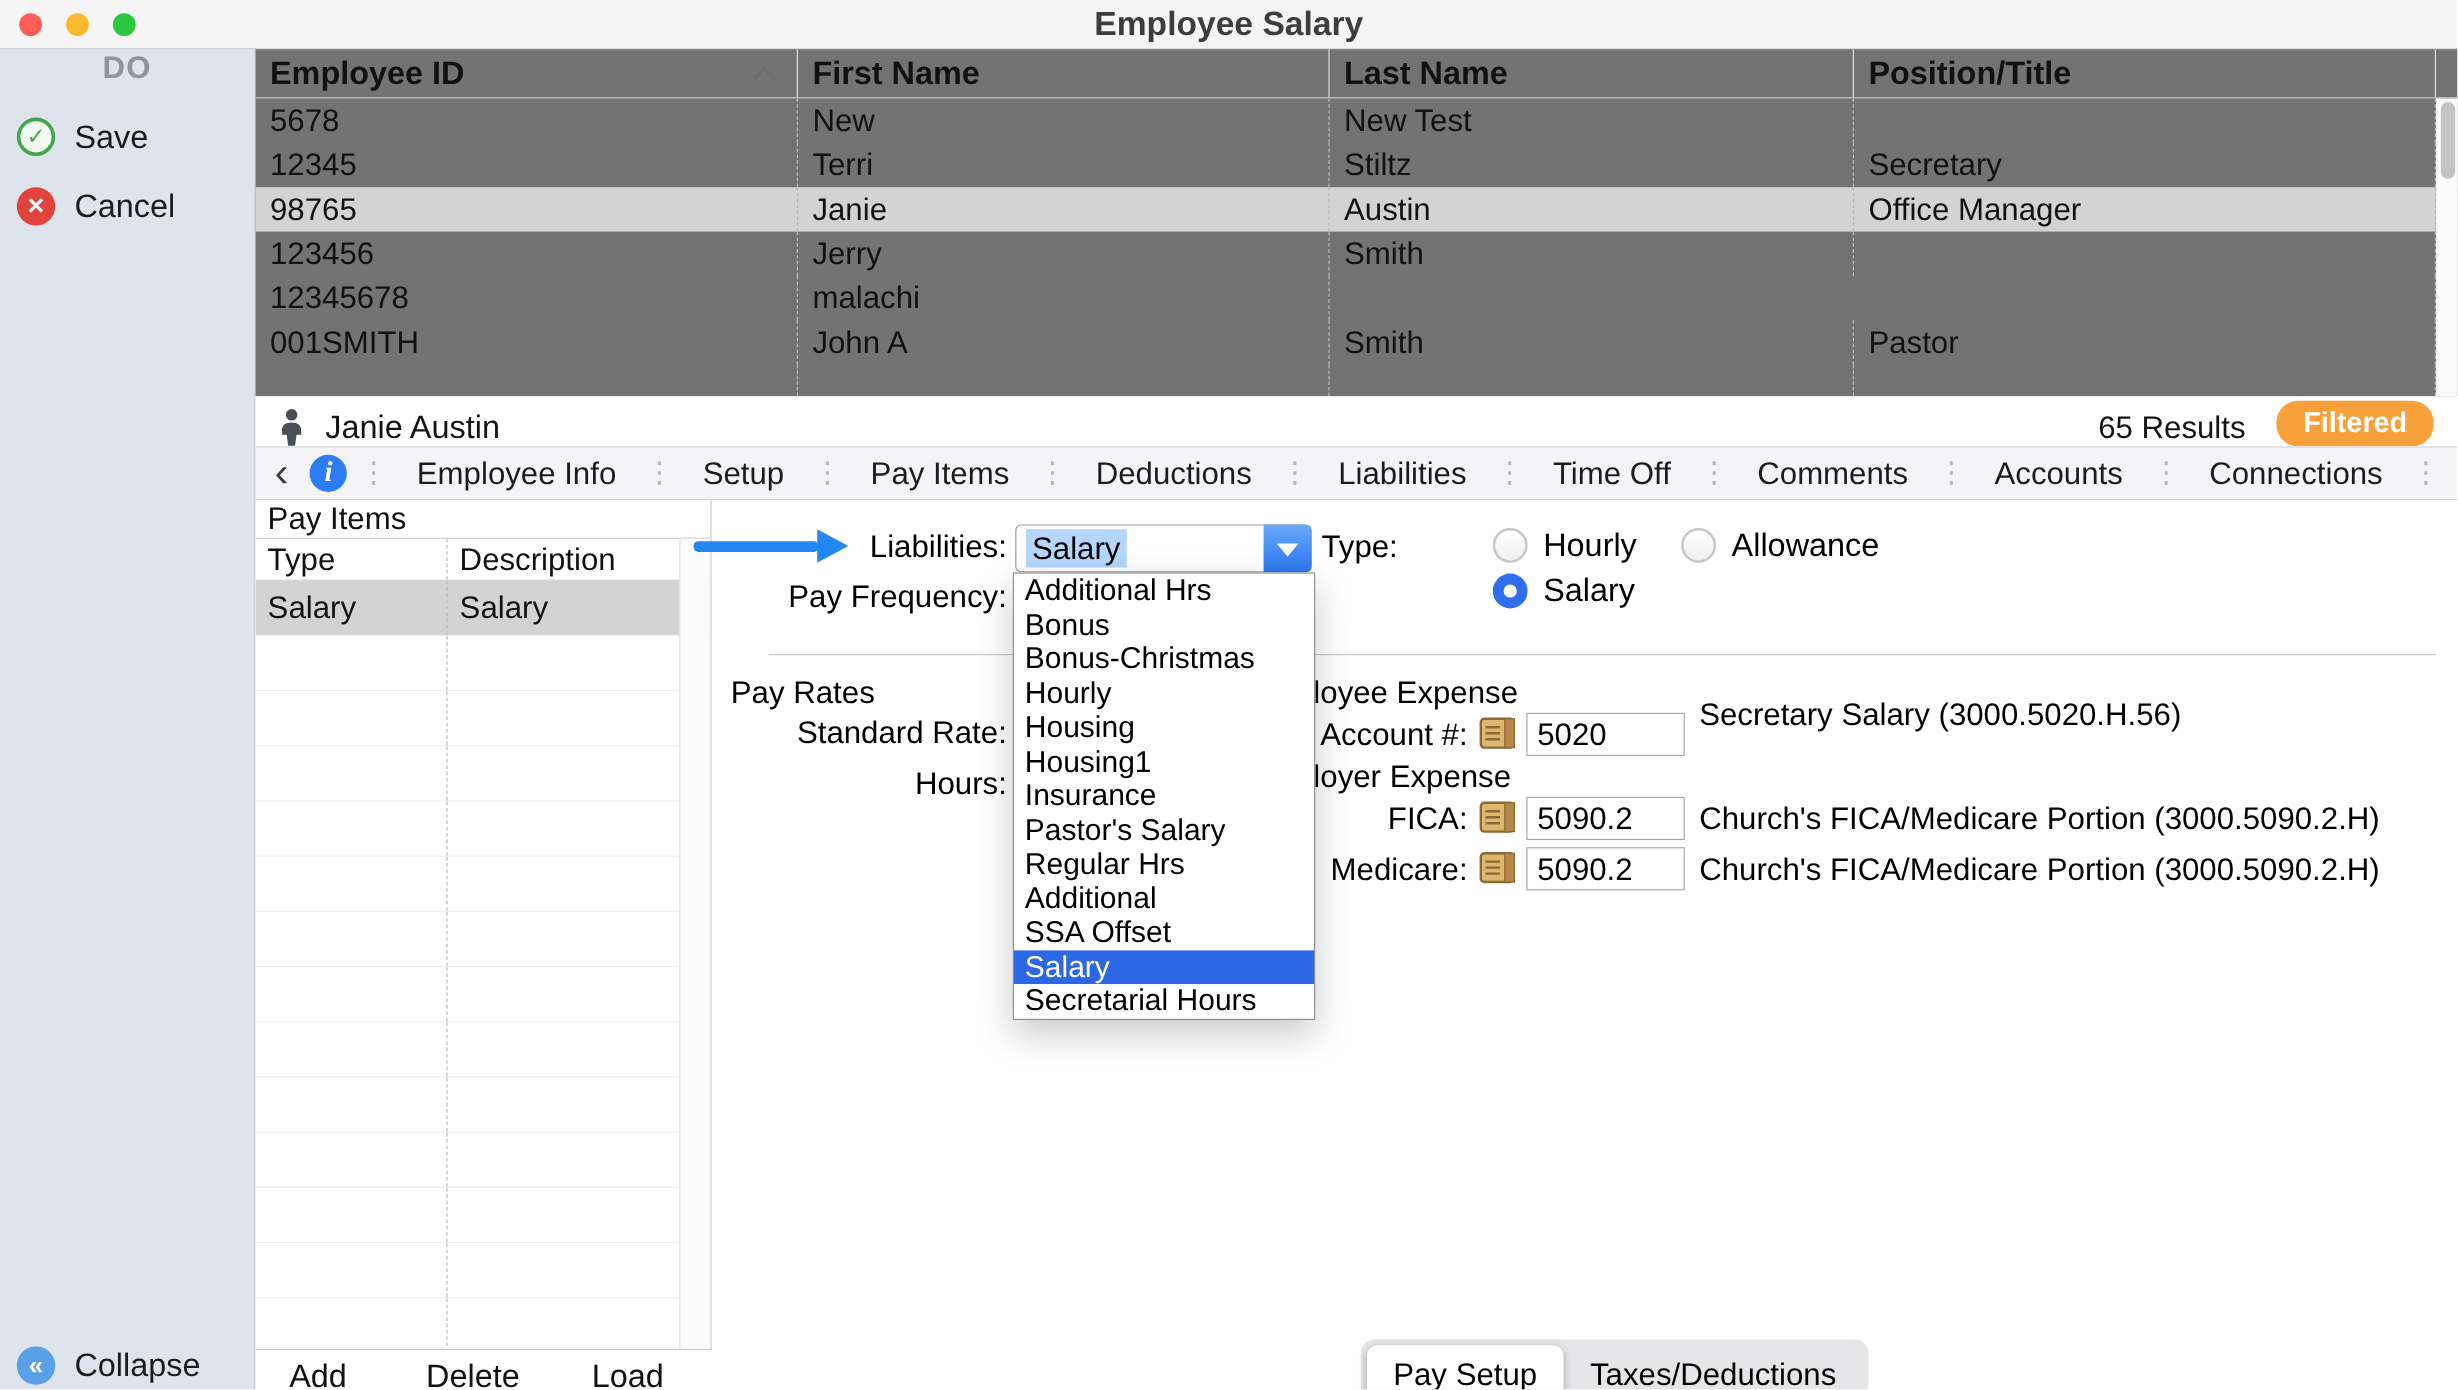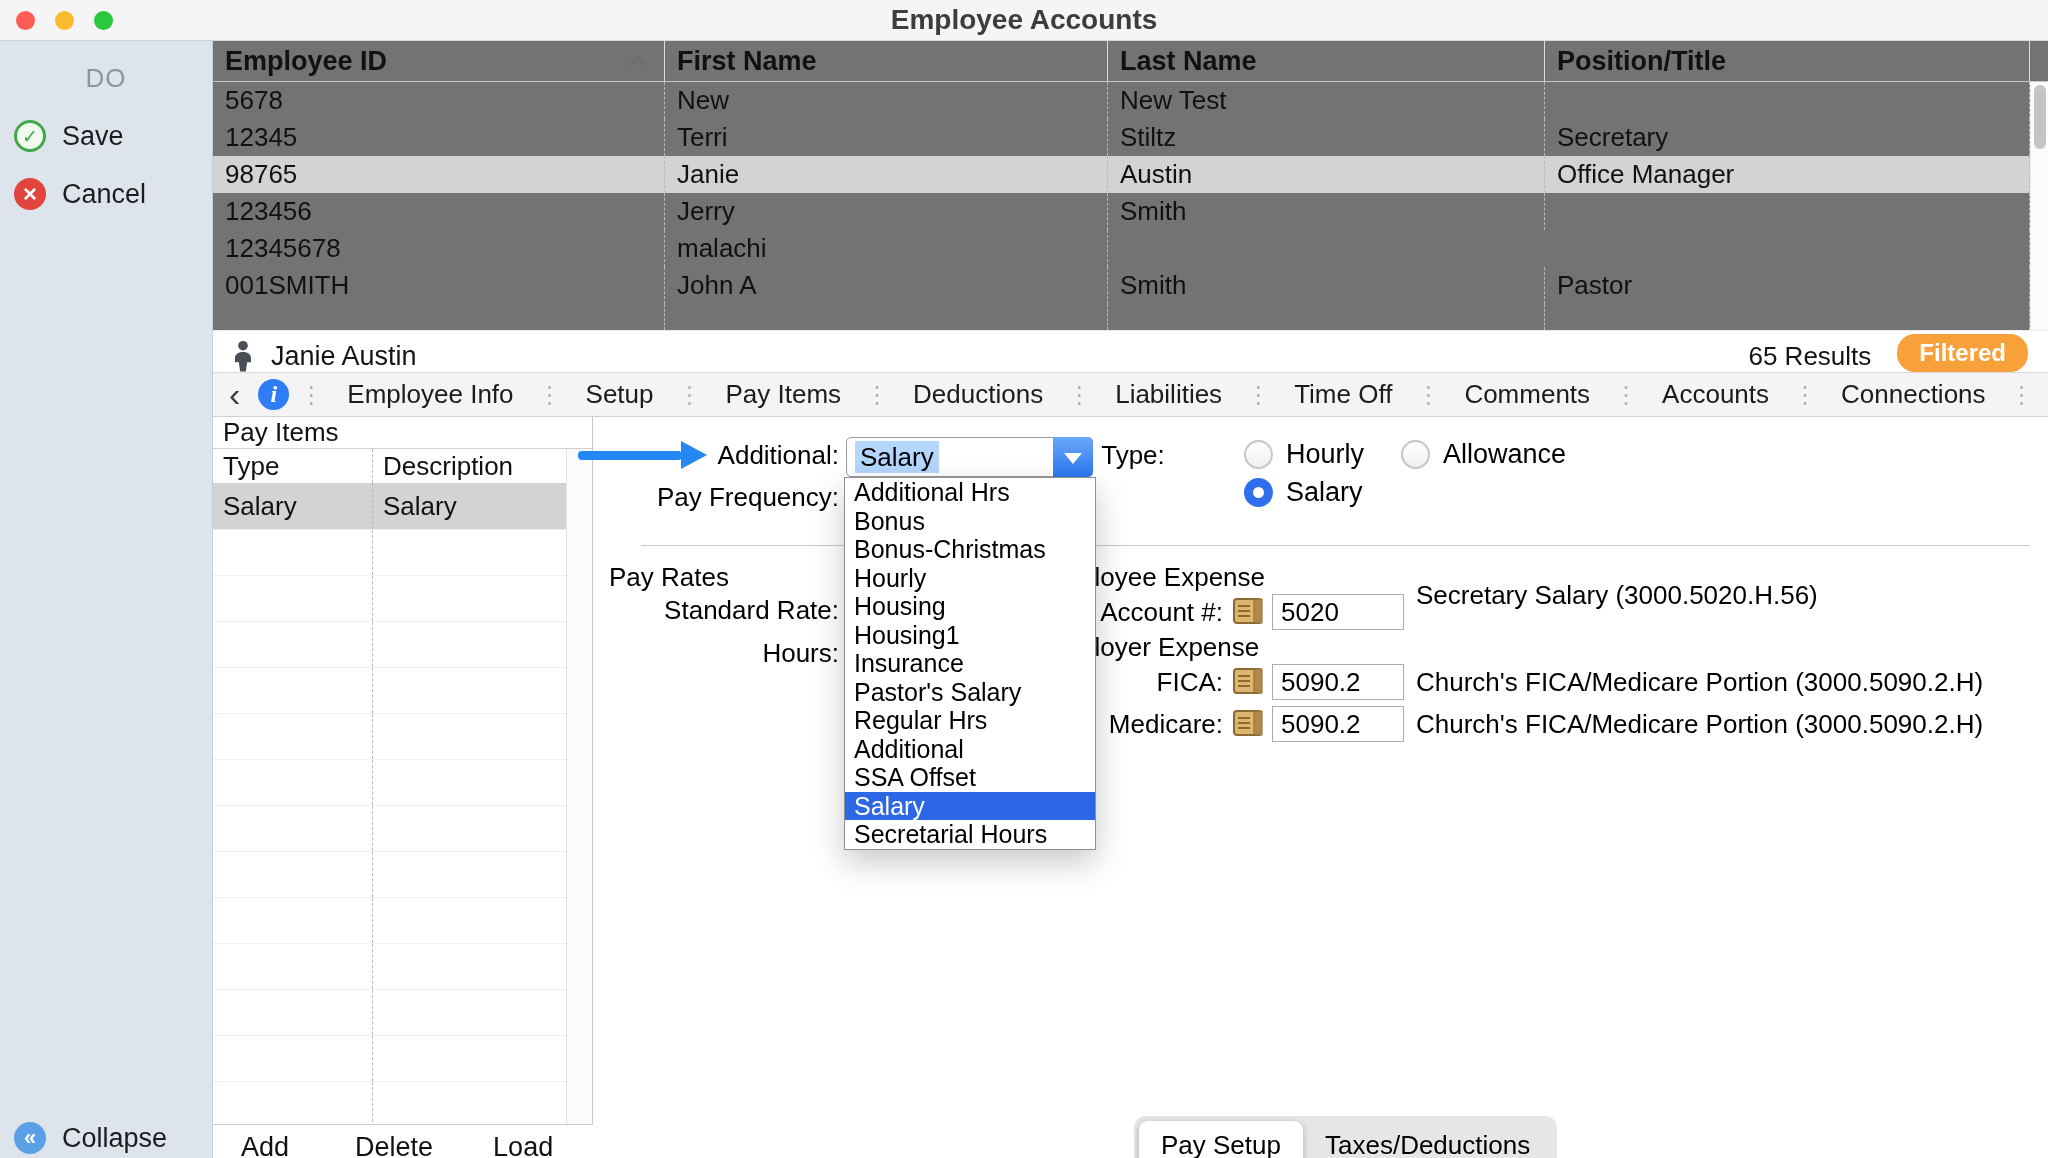--- a/index.html
+++ b/index.html
@@ -11,21 +11,21 @@
   .titlebar{position:absolute;top:0;left:0;right:0;height:40px;background:#f5f5f5;}
   .win-title{position:absolute;left:0;right:0;top:0;line-height:40px;text-align:center;
              font-size:28px;font-weight:bold;color:#3d3d3f;}
   .traffic{position:absolute;left:16px;top:11px;display:flex;gap:20px;}
   .light{width:19px;height:19px;border-radius:50%;display:inline-block;}
   .light.red{background:#ff5d55;}.light.yellow{background:#f9bb2d;}.light.green{background:#29c83d;}
 
   
   .sidebar{position:absolute;left:0;top:40px;width:213px;bottom:0;background:#dee4eb;
            border-top:1px solid #ccd2d9;border-right:1px solid #c7cdd4;}
-  .side-header{margin-top:22px;text-align:center;font-size:26px;font-weight:normal;color:#8e959e;letter-spacing:1px;}
+  .side-header{text-align:center;font-size:26px;font-weight:bold;color:#8e959e;letter-spacing:1px;}
   .side-item{display:flex;align-items:center;gap:16px;padding-left:14px;margin-top:26px;font-size:27px;color:#1c1c1e;}
   .circle-icon{width:32px;height:32px;border-radius:50%;display:flex;align-items:center;justify-content:center;
                font-weight:bold;flex:0 0 32px;}
   .ci-save{border:3px solid #43a64a;color:#43a64a;background:#f0faf1;font-size:19px;}
   .ci-cancel{background:#e0443c;color:#fff;font-size:24px;line-height:30px;}
   .ci-collapse{background:#59a0e6;color:#fff;font-size:22px;}
   .side-item.collapse{position:absolute;bottom:4px;left:0;margin-top:0;}
 
   
   .etable{position:absolute;left:213px;top:40px;right:0;height:290px;background:#737373;}
@@ -143,21 +143,21 @@
        display:flex;align-items:flex-start;padding:5px;font-size:26px;}
   .seg-item{padding:0 22px;height:48px;line-height:48px;border-radius:9px;white-space:nowrap;}
   .seg-item.on{background:#fff;box-shadow:0 2px 6px rgba(0,0,0,.28);}
 </style>
 </head>
 <body>
 
 <div class="window">
 
   <div class="titlebar">
-    <div class="win-title">Employee Accounts</div>
+    <div class="win-title">Employee Salary</div>
     <div class="traffic">
       <span class="light red"></span>
       <span class="light yellow"></span>
       <span class="light green"></span>
     </div>
   </div>
 
   <aside class="sidebar">
     <div class="side-header">DO</div>
     <div class="side-item">
@@ -314,21 +314,21 @@
   </div>
   <div class="panel-footer" id="pfooter">
       <div class="pf-btn pf-add">Add</div>
       <div class="pf-btn pf-delete">Delete</div>
       <div class="pf-btn pf-load">Load</div>
     </div>
 
   <div class="right-panel">
     <div class="desc-arrow"></div>
 
-    <div class="rlab lab-desc">Additional:</div>
+    <div class="rlab lab-desc">Liabilities:</div>
     <div class="combo">
       <span class="combo-text">Salary</span>
       <span class="combo-btn"></span>
     </div>
 
     <div class="rlab lab-freq">Pay Frequency:</div>
     <div class="rlab lab-type">Type:</div>
 
     <div class="radio-row r-hourly">
       <span class="radio"></span>

